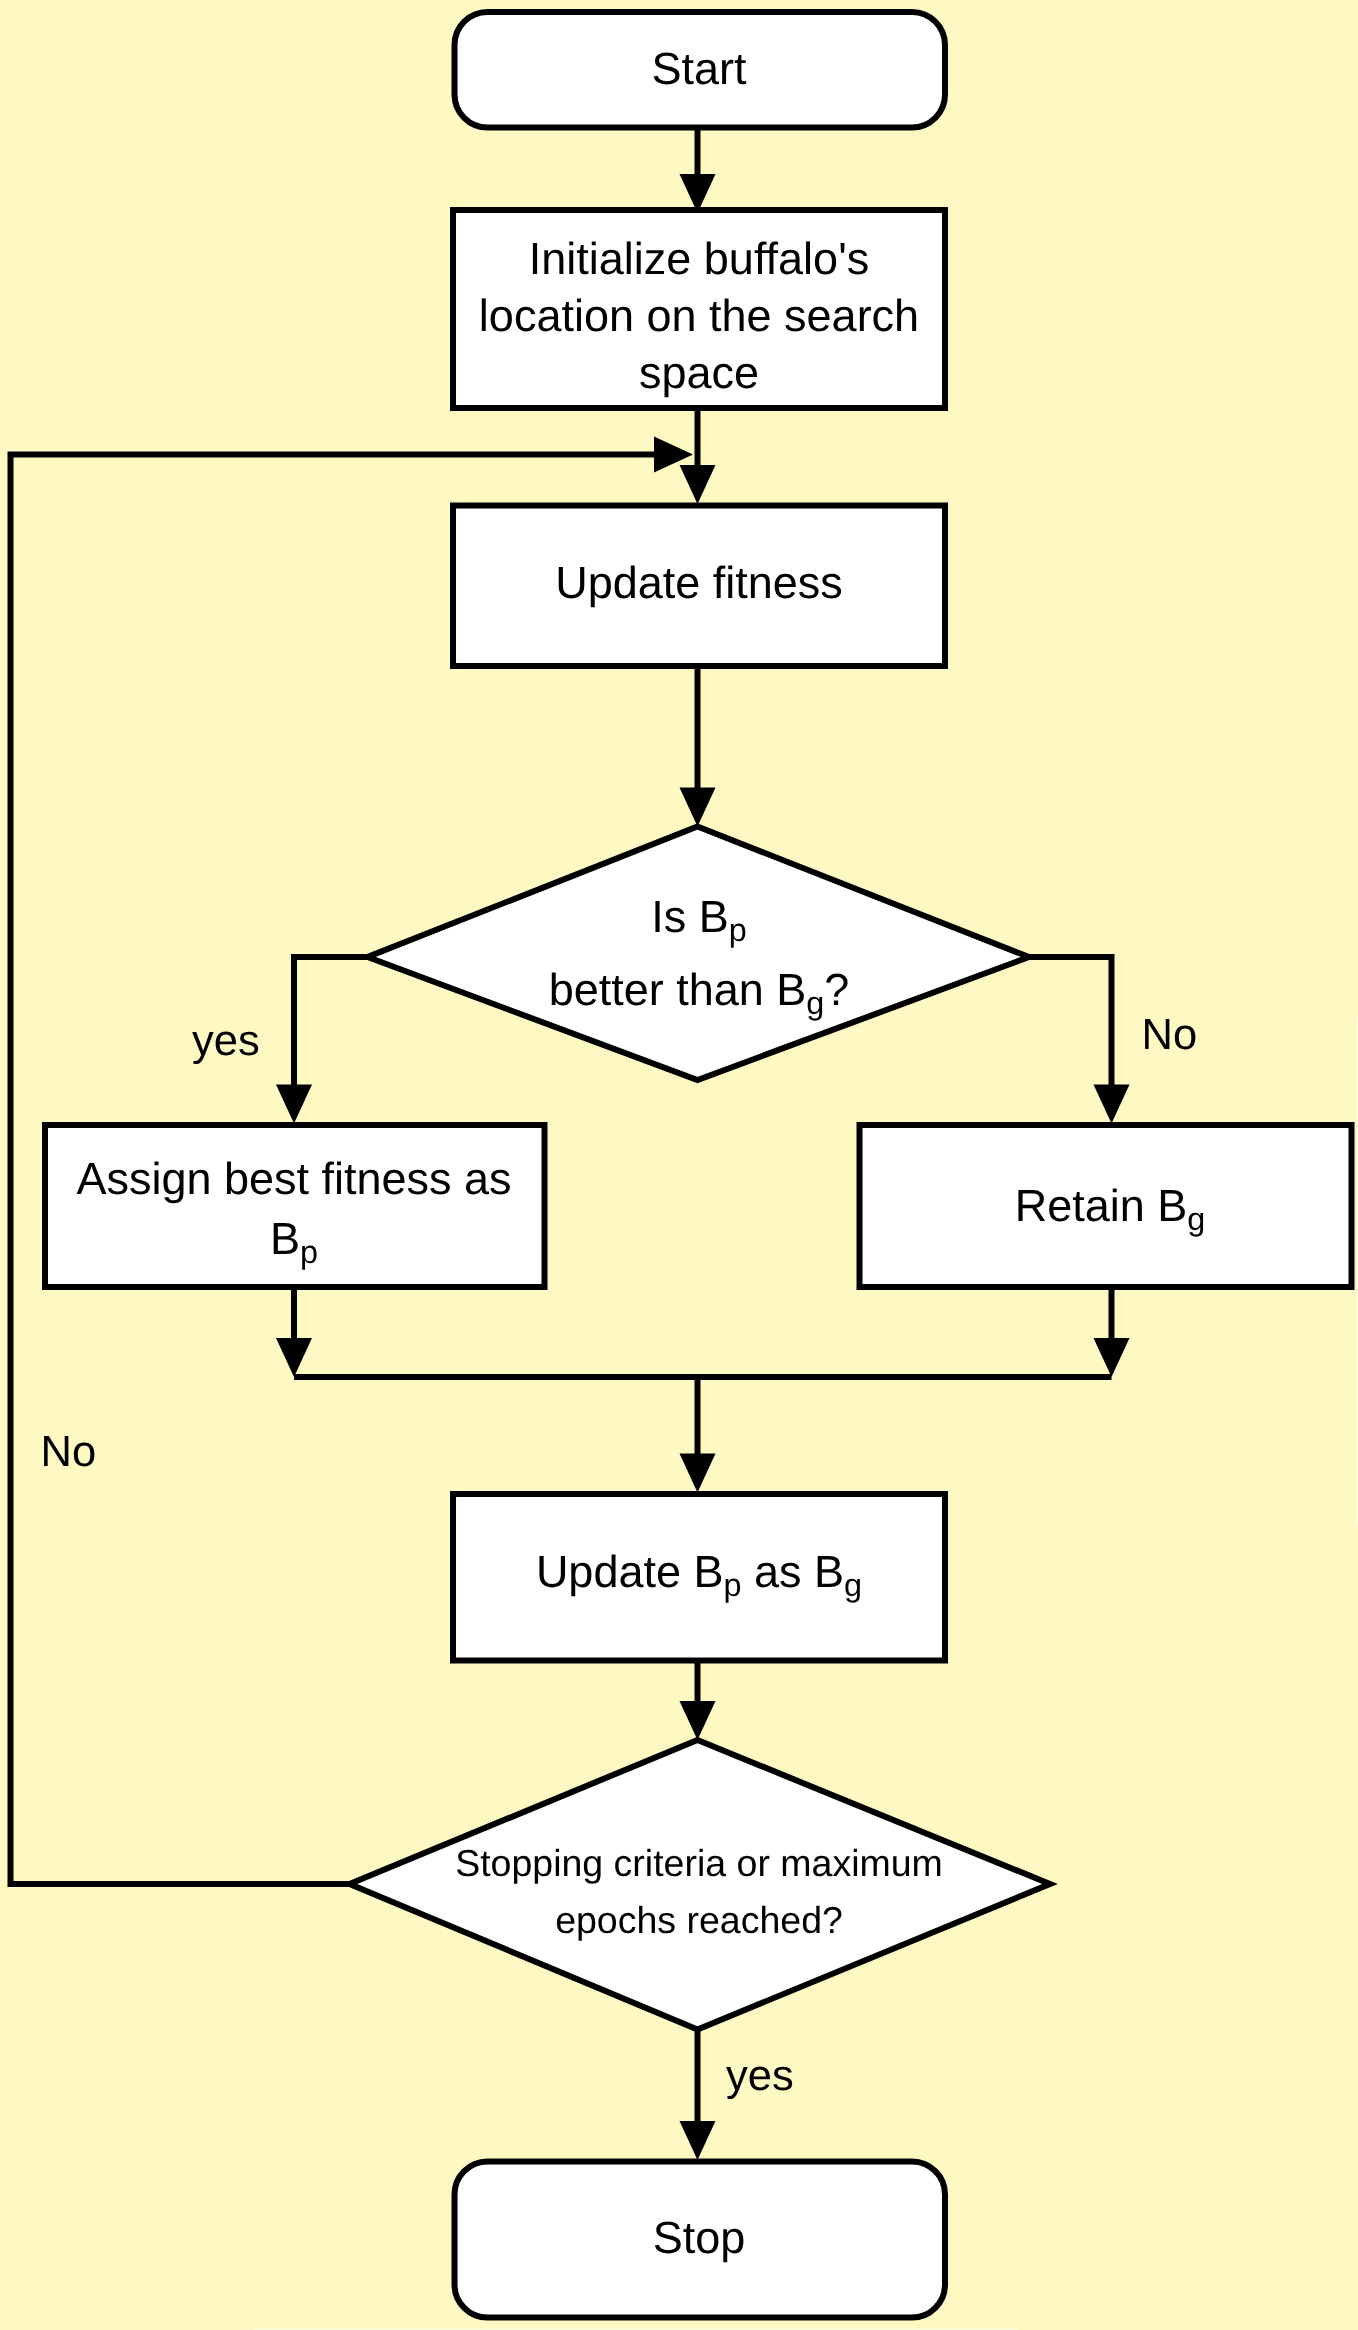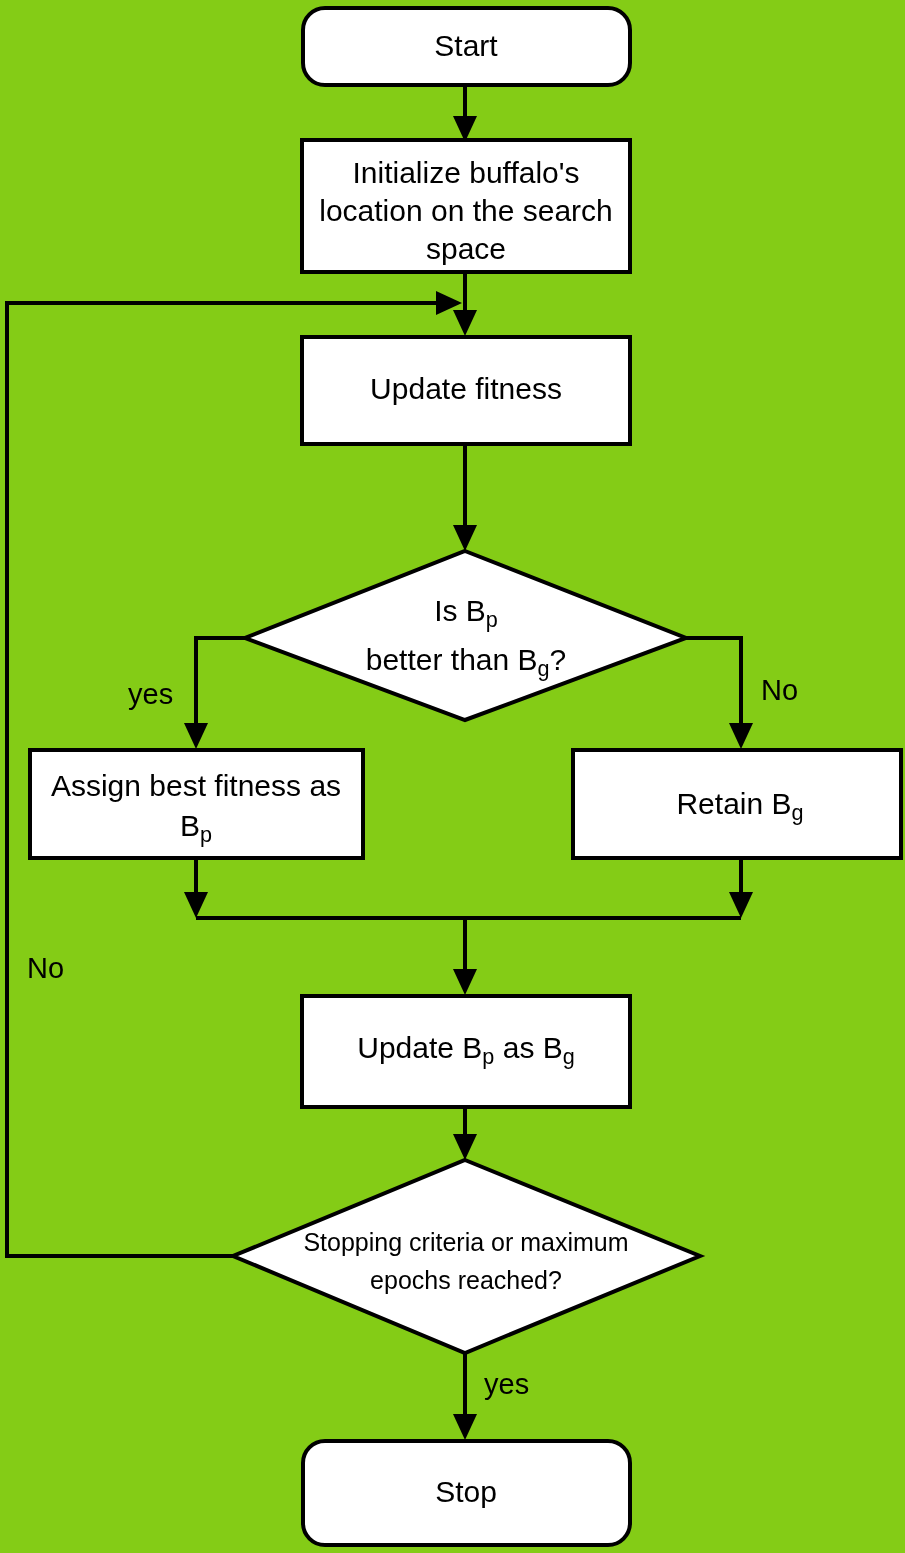--- a/index.html
+++ b/index.html
@@ -4,21 +4,21 @@
 <style>
   html, body {
     margin: 0;
     padding: 0;
     background: #ffffff;
   }
   #flowchart-root {
     position: relative;
     width: 905px;
     height: 1553px;
-    background: #84cc16;
+    background: #fef9c3;
     font-family: "Liberation Sans", sans-serif;
     overflow: hidden;
   }
   svg.diagram {
     display: block;
     width: 905px;
     height: 1553px;
   }
   .node-shape {
     fill: #ffffff;

